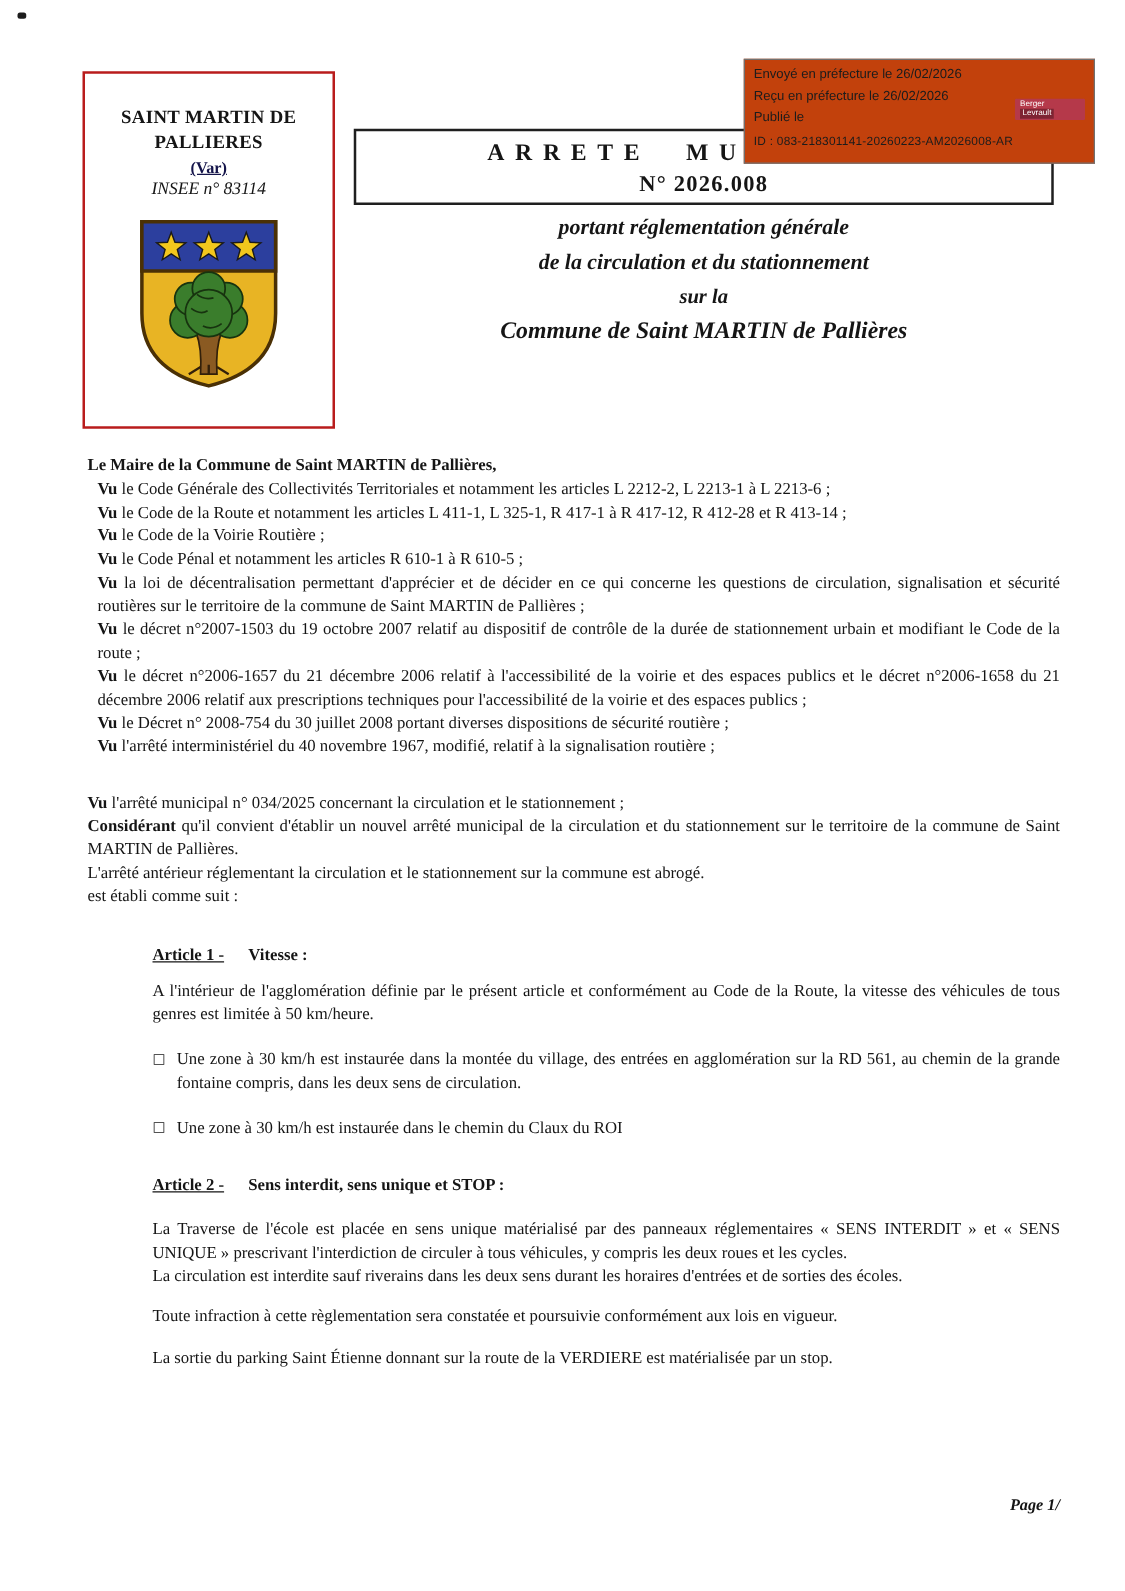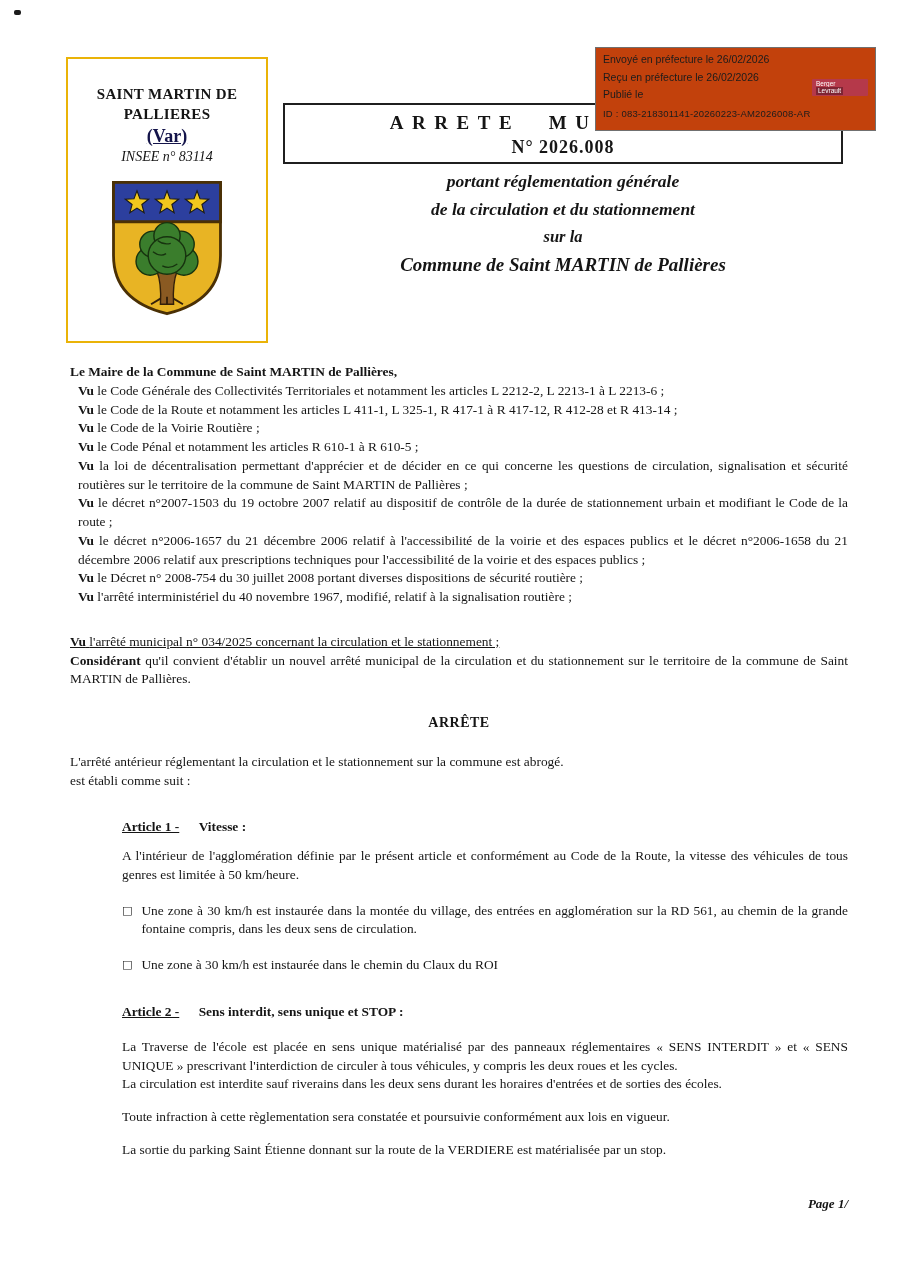--- a/index.html
+++ b/index.html
@@ -6,24 +6,24 @@
   .page {
     position:relative; width:900px; height:1273px; margin:0 auto;
     background:#ffffff; font-family:"Liberation Serif","DejaVu Serif",serif;
     color:#151515; overflow:hidden;
   }
   .speck { position:absolute; left:14px; top:10px; width:7px; height:5px; background:#1c1c1c; border-radius:2px; }
 
   
   .commune-box {
     position:absolute; left:66px; top:57px; width:202px; height:286px;
-    border:2px solid #eab308; text-align:center; box-sizing:border-box; padding-top:26px;
+    border:2px solid #b91c1c; text-align:center; box-sizing:border-box; padding-top:26px;
   }
   .commune-name { font-weight:bold; font-size:15px; letter-spacing:.3px; line-height:1.3; }
-  .commune-dept { font-weight:bold; font-size:18px; text-decoration:underline; margin-top:2px; color:#14144a; }
+  .commune-dept { font-weight:bold; font-size:13px; text-decoration:underline; margin-top:2px; color:#14144a; }
   .commune-insee { font-style:italic; font-size:14px; margin-top:2px; }
   .coa-wrap { margin-top:10px; }
 
   
   .stamp {
     position:absolute; left:595px; top:47px; width:281px; height:84px;
     border:1px solid #707070; background:#c2410c; z-index:6; box-sizing:border-box;
     font-family:"Liberation Sans","DejaVu Sans",sans-serif; font-size:10.5px; color:#1c1c1c;
     padding:5px 7px;
   }
@@ -57,21 +57,21 @@
 
   
   .main {
     position:absolute; left:70px; top:363px; width:778px;
     font-size:13.4px; line-height:1.4; text-align:justify;
   }
   .main p { margin:0; }
   .intro { font-weight:bold; }
   .vu-list { margin-left:8px; }
   .pfx { font-weight:bold; }
-  .vu-municipal { margin-top:26px !important; margin-left:8px;text-decoration:underline; }
+  .vu-municipal { margin-top:26px !important; margin-left:8px; }
   .considerant { margin-left:8px; }
   .arrete-heading {
     text-align:center; font-weight:bold; font-size:14px; letter-spacing:.5px;
     margin:24px 0 20px 0 !important;
   }
   .plain { margin-left:12px; }
   .article { margin-left:52px; margin-top:28px; }
   .art-head { margin-bottom:10px !important; }
   .art-title { font-weight:bold; text-decoration:underline; margin-right:16px; }
   .art-sub { font-weight:bold; }
@@ -165,21 +165,20 @@
       <p><b class="pfx">Vu</b> <span>le décret n°2007-1503 du 19 octobre 2007 relatif au dispositif de contrôle de la durée de stationnement urbain et modifiant le Code de la route ;</span></p>
       <p><b class="pfx">Vu</b> <span>le décret n°2006-1657 du 21 décembre 2006 relatif à l'accessibilité de la voirie et des espaces publics et le décret n°2006-1658 du 21 décembre 2006 relatif aux prescriptions techniques pour l'accessibilité de la voirie et des espaces publics ;</span></p>
       <p><b class="pfx">Vu</b> <span>le Décret n° 2008-754 du 30 juillet 2008 portant diverses dispositions de sécurité routière ;</span></p>
       <p><b class="pfx">Vu</b> <span>l'arrêté interministériel du 40 novembre 1967, modifié, relatif à la signalisation routière ;</span></p>
     </div>
 
     <p class="vu-municipal"><b class="pfx">Vu</b> <span>l'arrêté municipal n° 034/2025 concernant la circulation et le stationnement ;</span></p>
 
     <p class="considerant"><b class="pfx">Considérant</b> <span>qu'il convient d'établir un nouvel arrêté municipal de la circulation et du stationnement sur le territoire de la commune de Saint MARTIN de Pallières.</span></p>
 
-    <p class="arrete-heading">ARRÊTE</p>
 
     <p class="plain">L'arrêté antérieur réglementant la circulation et le stationnement sur la commune est abrogé.</p>
     <p class="plain">est établi comme suit :</p>
 
     <div class="article">
       <p class="art-head">
         <span class="art-title">Article 1 -</span>
         <span class="art-sub">Vitesse :</span>
       </p>
       <p>A l'intérieur de l'agglomération définie par le présent article et conformément au Code de la Route, la vitesse des véhicules de tous genres est limitée à 50 km/heure.</p>

